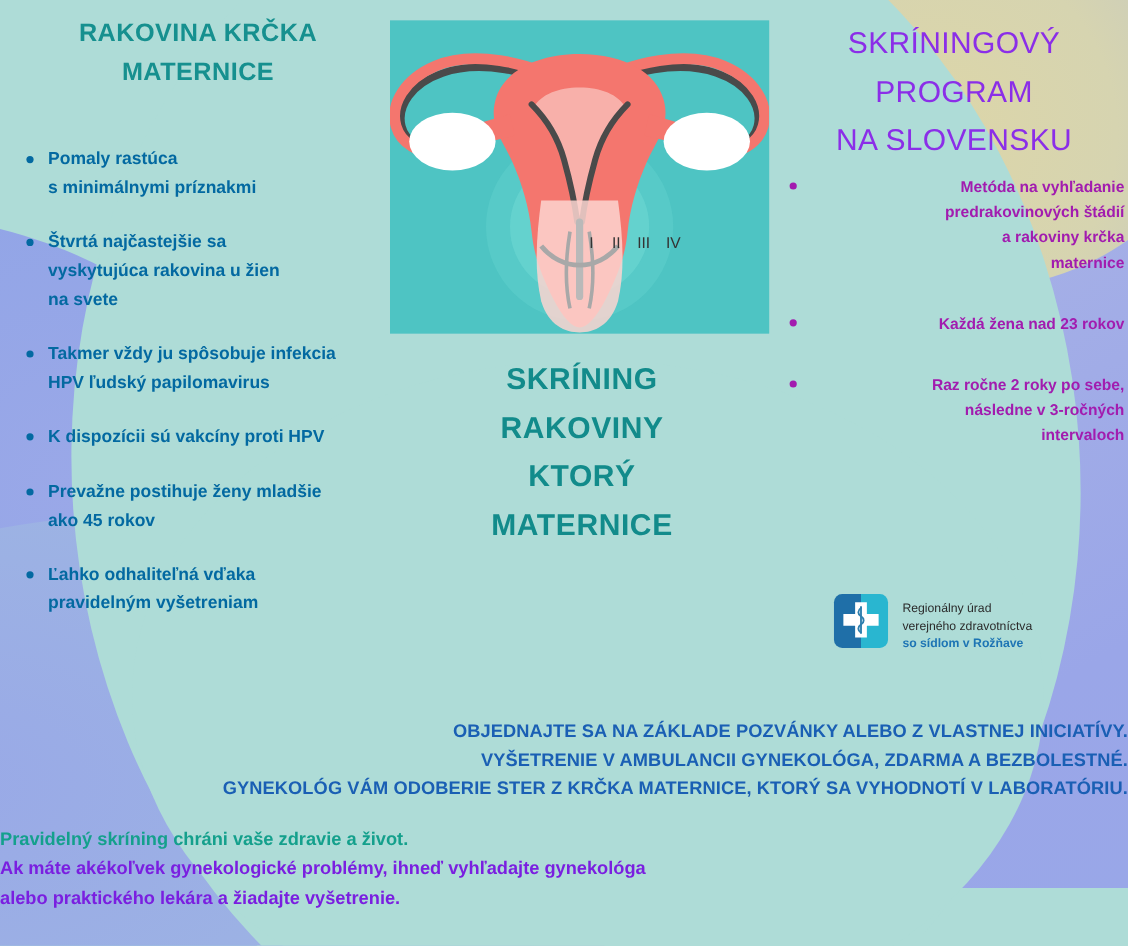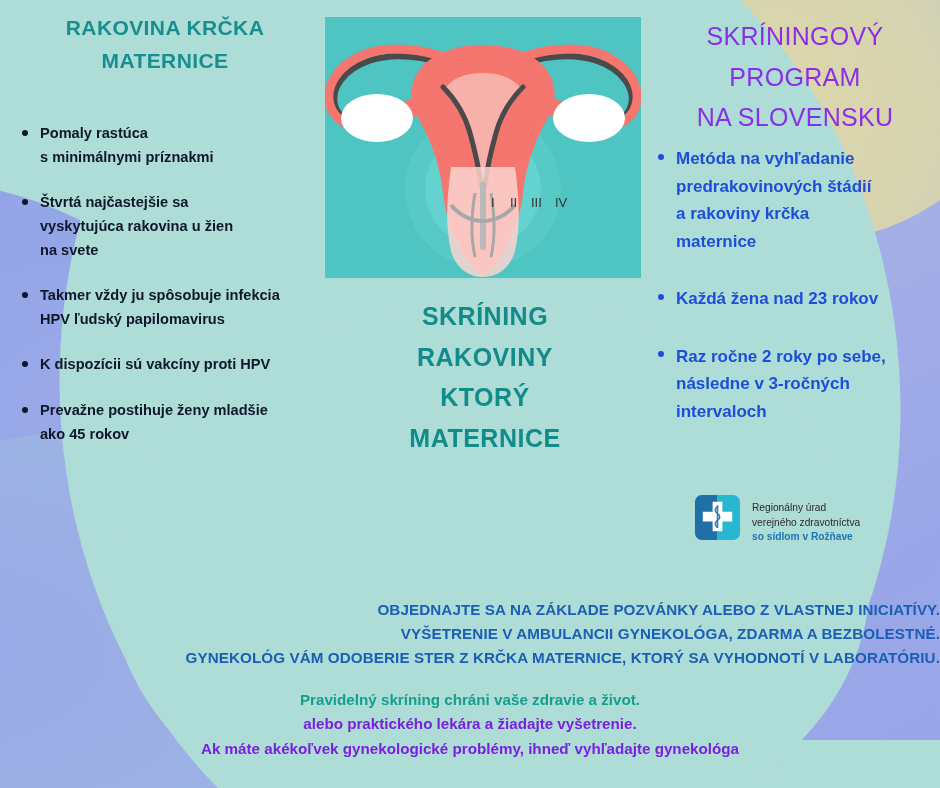--- a/index.html
+++ b/index.html
@@ -61,26 +61,26 @@
   ul.bullets{list-style:none;margin:0;padding:0;}
   ul.bullets li{
     position:relative;padding-left:24px;font-weight:bold;
   }
   ul.bullets li::before{
     content:"";position:absolute;left:6px;top:.52em;
     width:6px;height:6px;border-radius:50%;background:currentColor;
   }
   .col-left{
     position:absolute;left:16px;top:122px;width:330px;
-    color:#0f172a;font-size:14.6px;line-height:1.62;
+    color:#0369a1;font-size:14.6px;line-height:1.62;
   }
   .col-left li{margin-bottom:22px;}
   .col-right{
     position:absolute;left:652px;top:145px;width:285px;
-    color:#1d4ed8;font-size:17px;line-height:1.62;
+    color:#a21caf;font-size:13px;line-height:1.62;text-align:right;
   }
   .col-right li{margin-bottom:30px;}
 
   
   .illus-wrap{
     position:absolute;left:325px;top:17px;width:316px;height:261px;
     background:#4ec4c3;overflow:hidden;
   }
   .illus-wrap svg{display:block;}
 
@@ -100,21 +100,21 @@
   .logo-text{font-size:10.2px;line-height:1.42;color:#2a2a2a;margin-top:12px;}
   .logo-text .l3{color:#1d74b4;font-weight:bold;}
 
   
   .bottom-a{
     position:absolute;left:0;top:598px;width:940px;
     text-align:right;color:#1a5fb4;font-size:15.2px;font-weight:bold;
     line-height:1.58;letter-spacing:.1px;
   }
   .bottom-b{
-    position:absolute;left:0;top:688px;width:940px;text-align:center;
+    position:absolute;left:0;top:688px;width:940px;
     font-size:15.2px;font-weight:bold;line-height:1.6;
   }
   .bottom-b .g{color:#14a08c;}
   .bottom-b .p{color:#7a1fe0;}
   .line{display:block;}
 </style>
 </head>
 <body>
 
 <div id="stage">
@@ -134,20 +134,21 @@
       <div>RAKOVINA KRČKA</div>
       <div>MATERNICE</div>
     </div>
 
     <ul class="bullets col-left">
       <li>Pomaly rastúca<br> s  minimálnymi príznakmi</li>
       <li>Štvrtá najčastejšie sa<br>vyskytujúca rakovina u  žien<br>na svete</li>
       <li>Takmer vždy ju spôsobuje infekcia<br> HPV ľudský papilomavirus</li>
       <li>K dispozícii sú vakcíny proti HPV</li>
       <li>Prevažne postihuje ženy mladšie<br>ako 45 rokov</li>
+      <li>Ľahko odhaliteľná vďaka<br>pravidelným vyšetreniam</li>
     </ul>
 
     <div class="h-right">
       <div>SKRÍNINGOVÝ</div>
       <div>PROGRAM</div>
       <div>NA SLOVENSKU</div>
     </div>
 
     <ul class="bullets col-right">
       <li>Metóda na vyhľadanie<br>predrakovinových štádií<br>a rakoviny krčka<br>maternice</li>
@@ -245,18 +246,18 @@
     </div>
 
     <div class="bottom-a">
       <span class="line">OBJEDNAJTE SA NA ZÁKLADE POZVÁNKY ALEBO Z VLASTNEJ INICIATÍVY.</span>
       <span class="line">VYŠETRENIE V AMBULANCII GYNEKOLÓGA, ZDARMA A BEZBOLESTNÉ.</span>
       <span class="line">GYNEKOLÓG VÁM ODOBERIE STER Z KRČKA MATERNICE, KTORÝ SA VYHODNOTÍ V LABORATÓRIU.</span>
     </div>
 
     <div class="bottom-b">
       <span class="line g">Pravidelný skríning chráni vaše zdravie a život.</span>
+      <span class="line p">Ak máte akékoľvek gynekologické problémy, ihneď vyhľadajte gynekológa</span>
       <span class="line p">alebo praktického lekára a žiadajte vyšetrenie.</span>
-      <span class="line p">Ak máte akékoľvek gynekologické problémy, ihneď vyhľadajte gynekológa</span>
     </div>
 
   </div>
 </div>
 
 </body></html>

